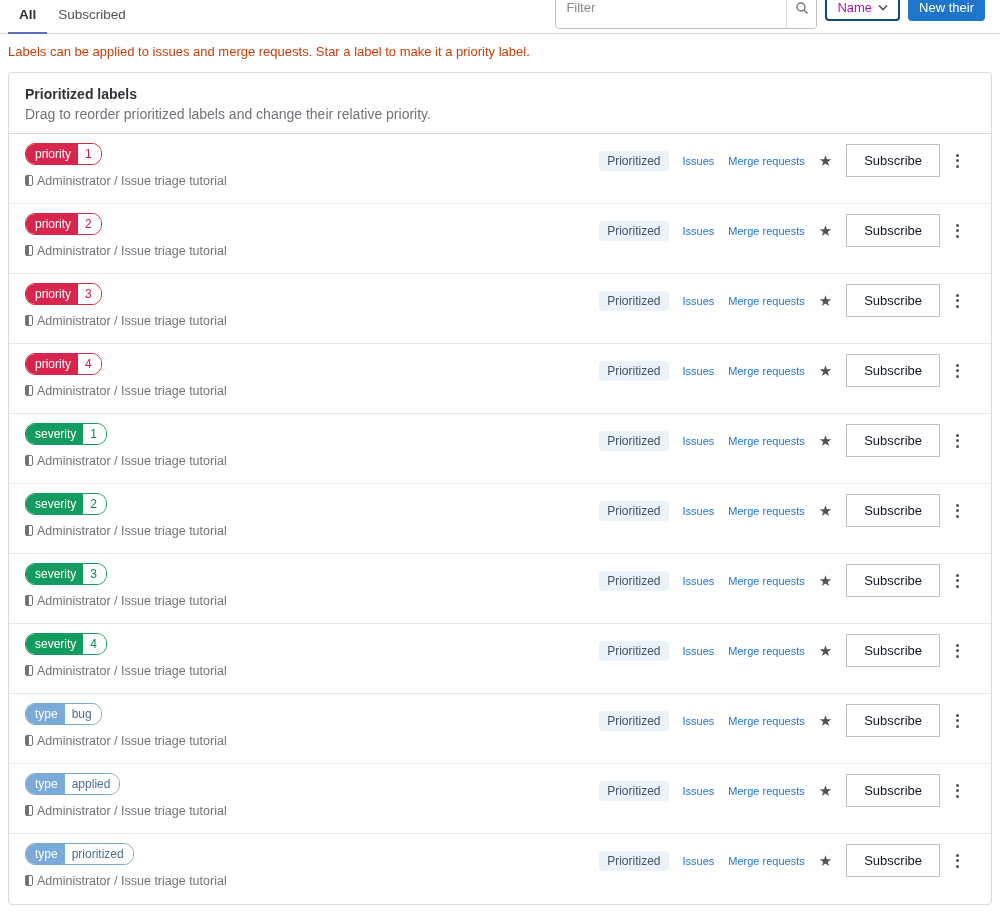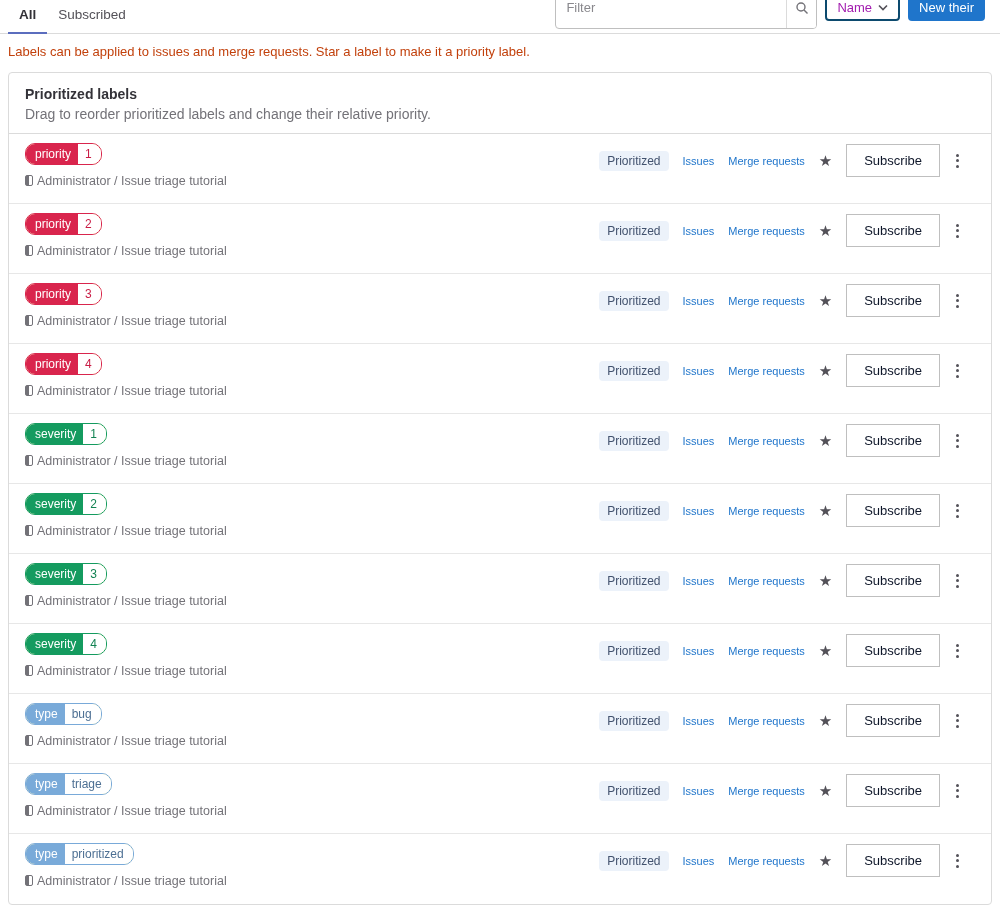--- a/index.html
+++ b/index.html
@@ -371,21 +371,21 @@
             <i></i>
             <i></i>
           </button>
     </div>
   </div>
 
   <div class="label-row">
     <div class="row-left">
       <span class="scoped-label" style="border-color: rgb(121, 170, 217);">
         <span class="scope-key" style="background: rgb(121, 170, 217);">type</span>
-        <span class="scope-val" style="color: rgb(76, 111, 147);">triage</span>
+        <span class="scope-val" style="color: rgb(76, 111, 147);">applied</span>
       </span>
       <div class="project-line">
         <span class="project-icon"></span><span class="project-text">Administrator / Issue triage tutorial</span>
       </div>
     </div>
     <div class="row-right">
       <span class="badge-prioritized">Prioritized</span>
       <a class="row-link">Issues</a>
       <a class="row-link">Merge requests</a>
       <button class="star-btn">★</button>

